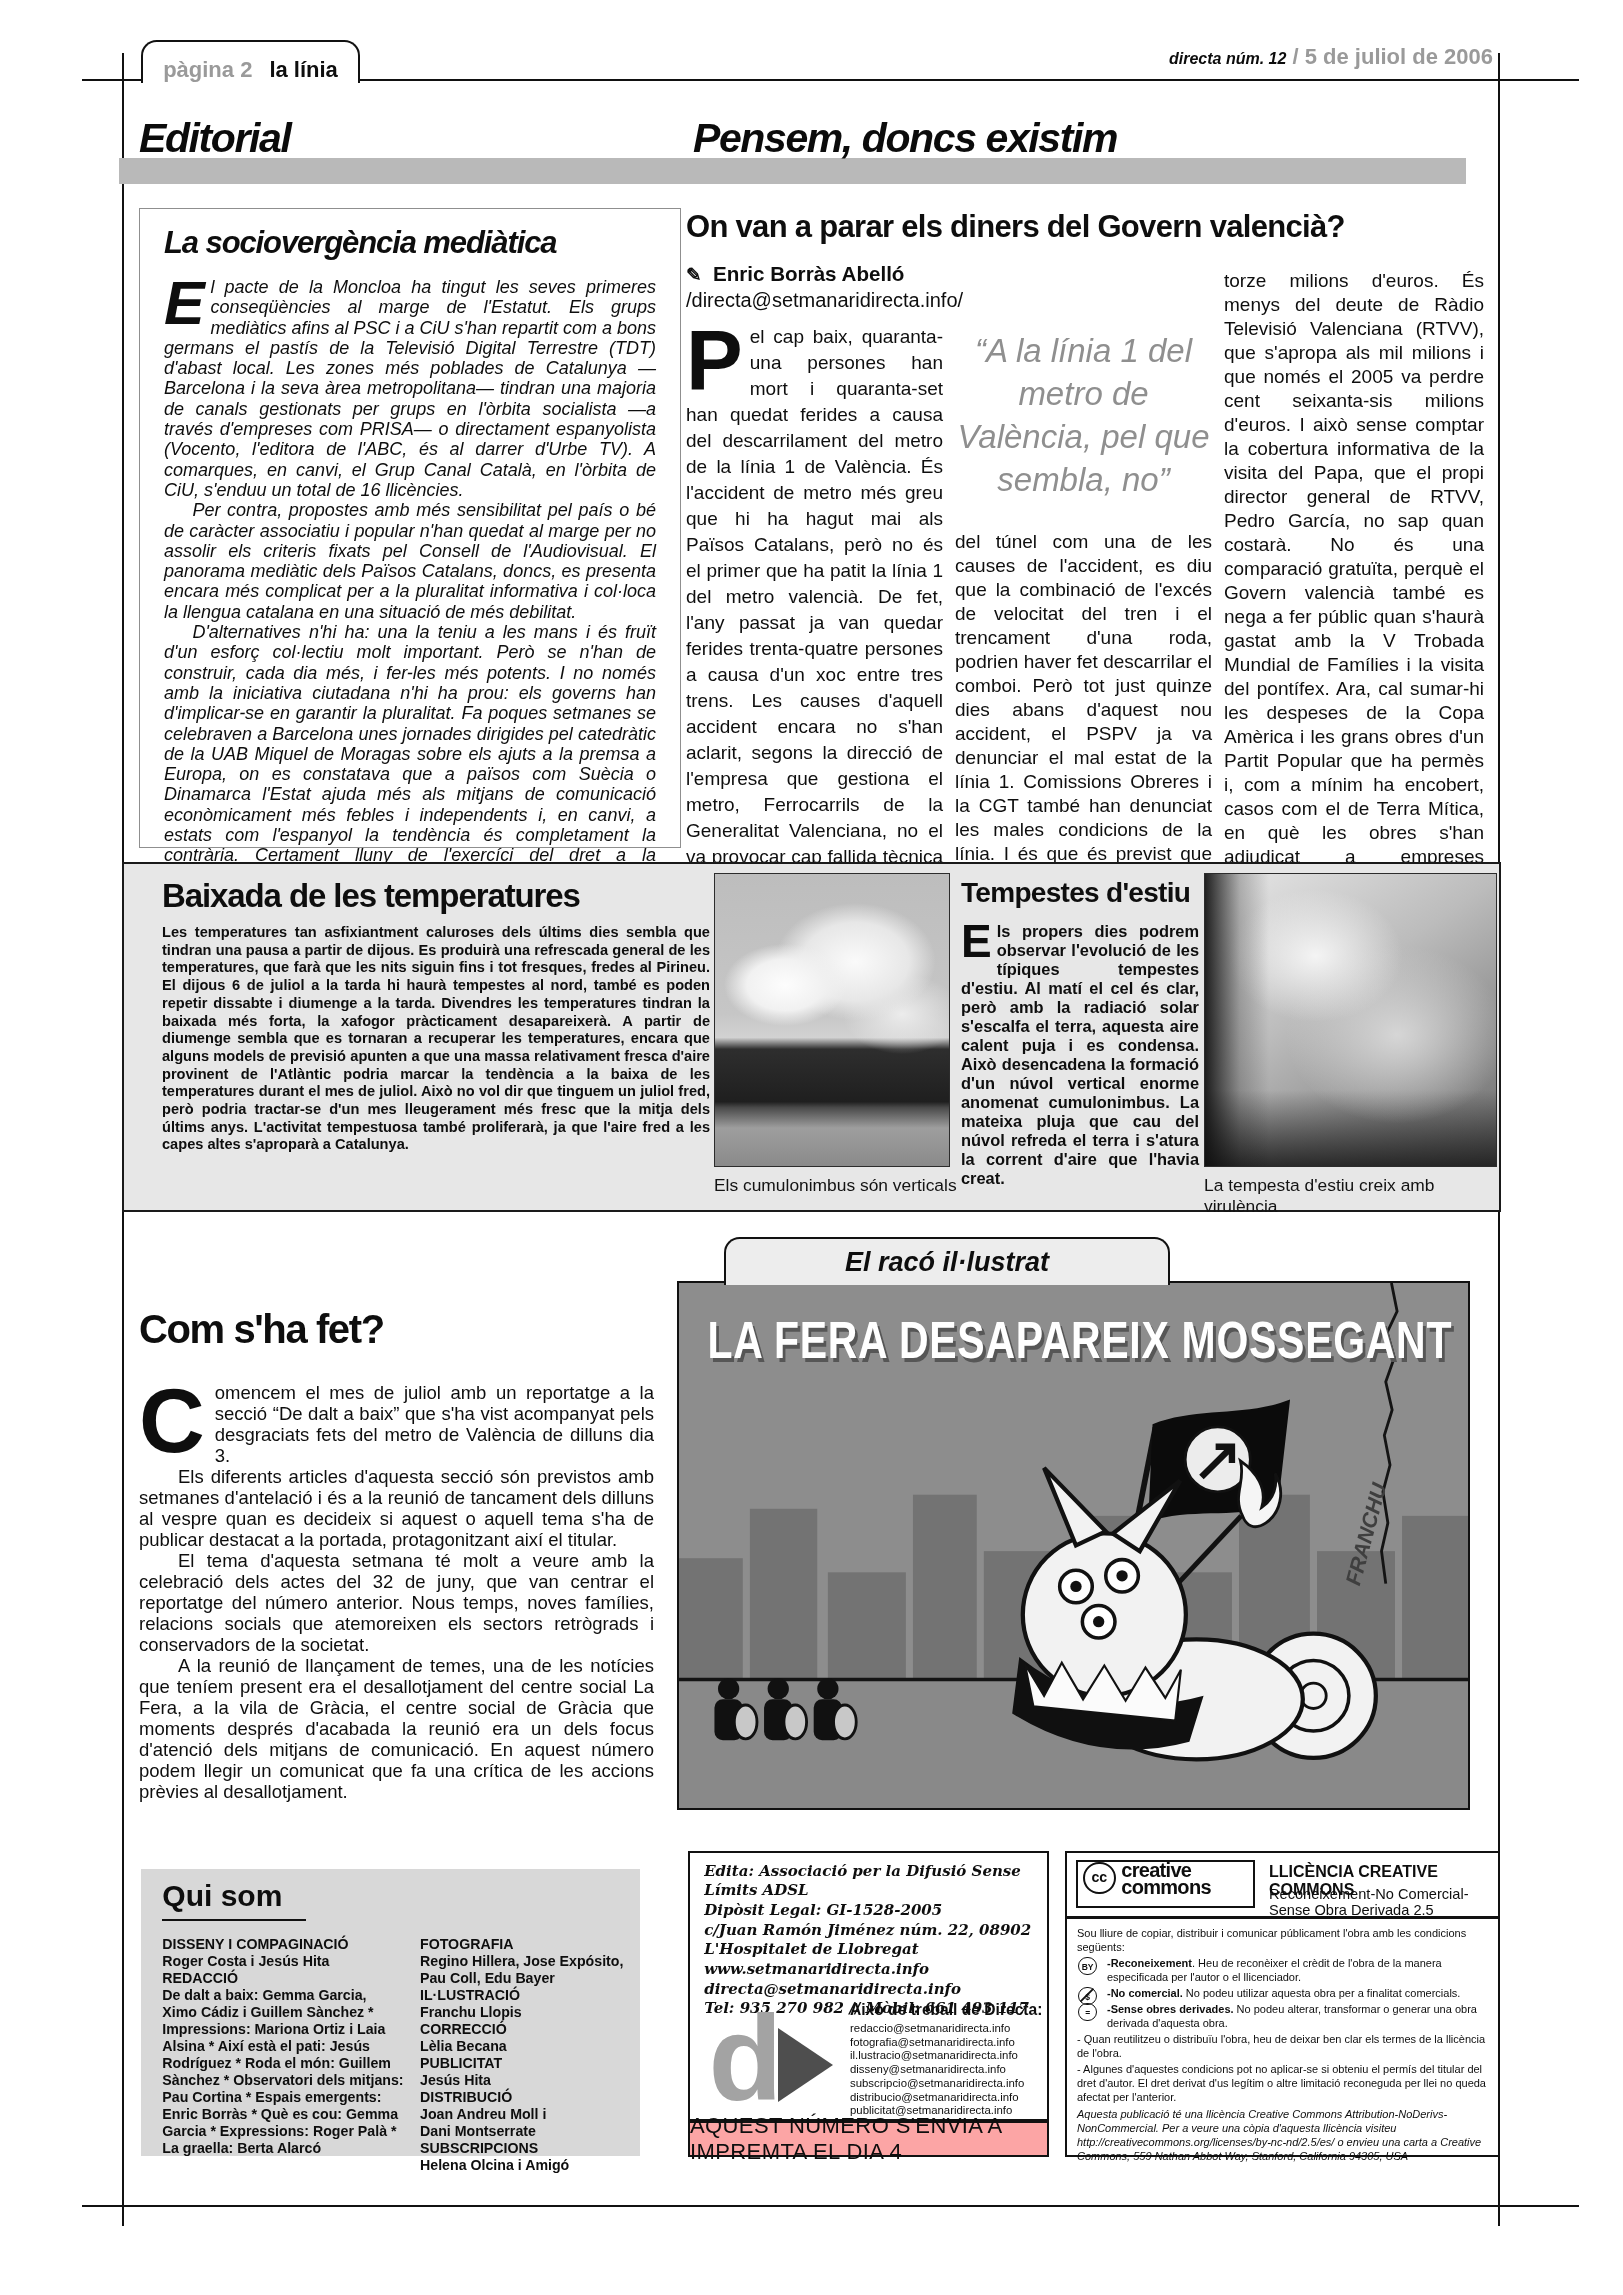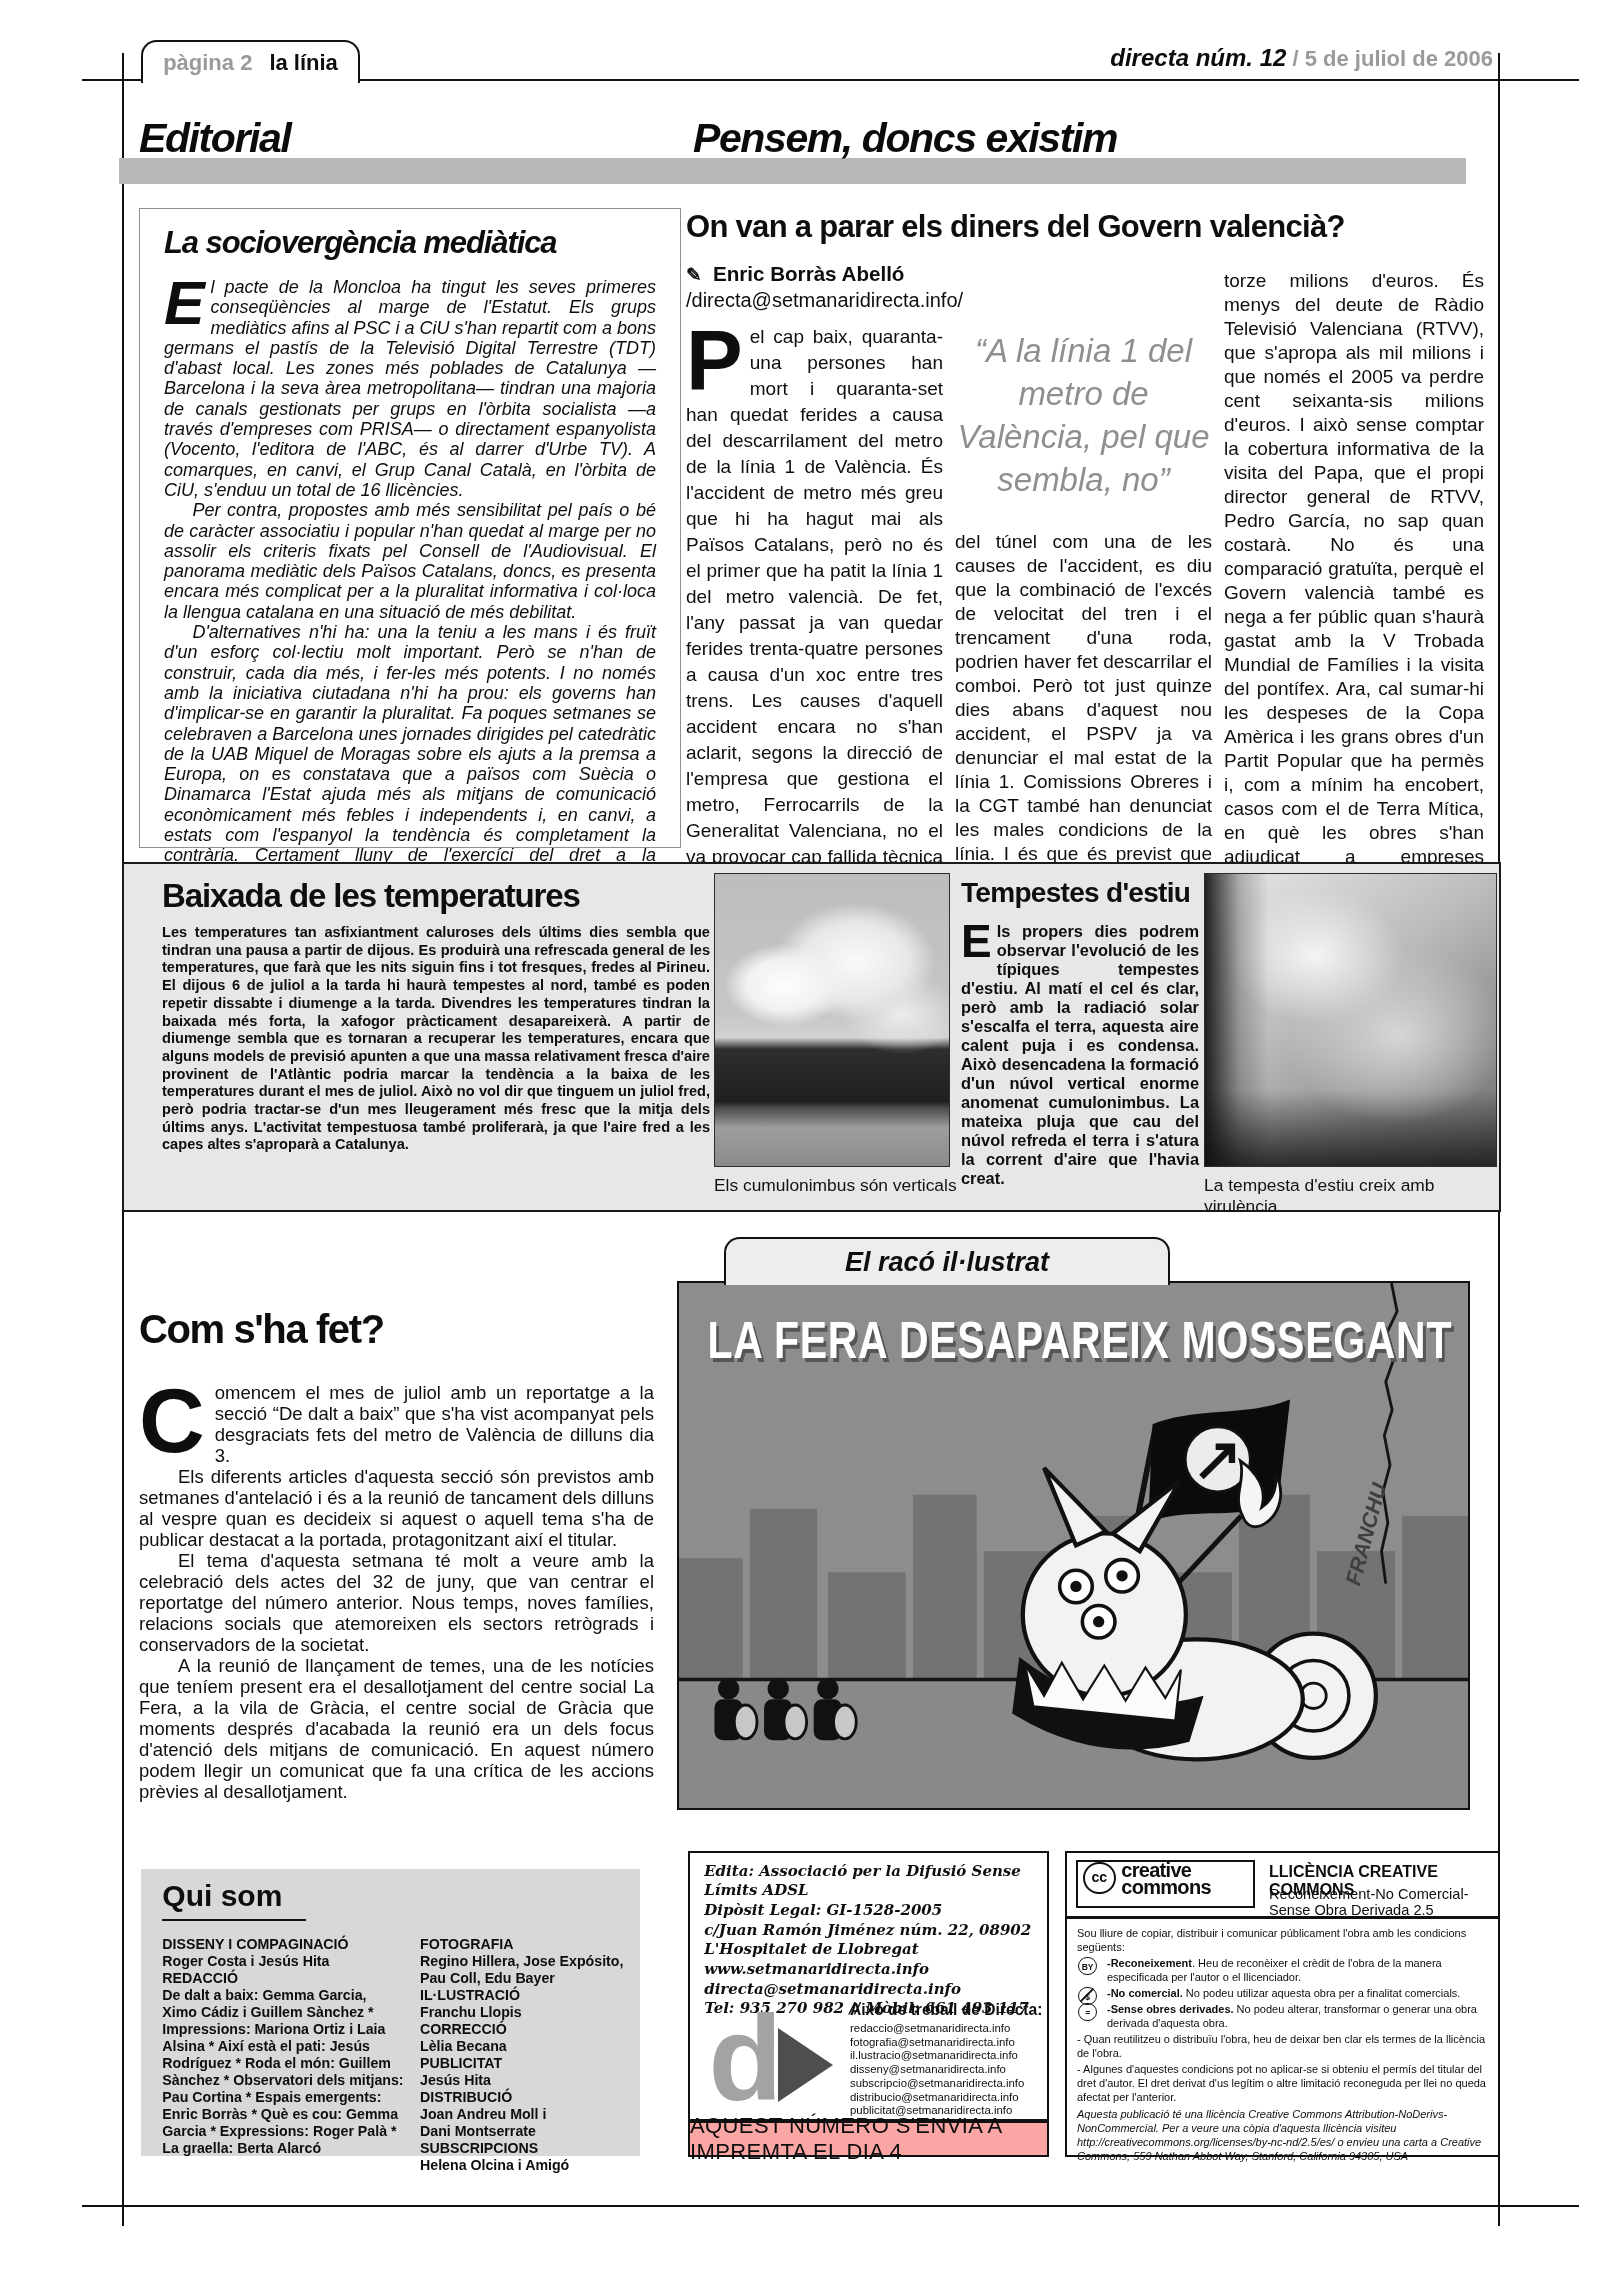--- a/index.html
+++ b/index.html
@@ -8,25 +8,25 @@
   .just { text-align:justify; }
   .pre { white-space:pre-line; }
   .bold { font-weight:bold; }
 
   
   .rule-h { position:absolute; background:#111; height:2.1px; }
   .rule-v { position:absolute; background:#111; width:2.1px; }
 
   .page-tab { position:absolute; left:141px; top:40px; width:215px; height:41px;
     border:2.1px solid #111; border-bottom:none; border-radius:15.6px 15.6px 0 0;
-    background:#fff; display:flex; align-items:center; justify-content:center; gap:17px;
+    background:#fff; display:flex; align-items:flex-end; justify-content:center; gap:17px;
     font-size:22px; font-weight:bold; z-index:3; }
   .page-tab .gray { color:#9a9a9a; }
   .masthead { position:absolute; right:130px; top:44px; font-size:22px; font-weight:bold; }
-  .masthead .brand { font-style:italic; font-size:24px; color:#0c0c0c;margin-top:37px; }
+  .masthead .brand { font-style:italic; font-size:16px; color:#0c0c0c;margin-top:37px; }
   .masthead .date { color:#9a9a9a; }
 
   
   .section-bar { position:absolute; height:26px; background:#b9b9b9; }
   .section-head { position:absolute; font-size:41px; font-weight:800; font-style:italic;
     letter-spacing:-1.4px; color:#0b0b0b; z-index:2; }
 
   
   .ed-box { position:absolute; left:139px; top:208px; width:540px; height:638px;
     border:1.4px solid #8f8f8f; background:#fff;font-style:italic; }

